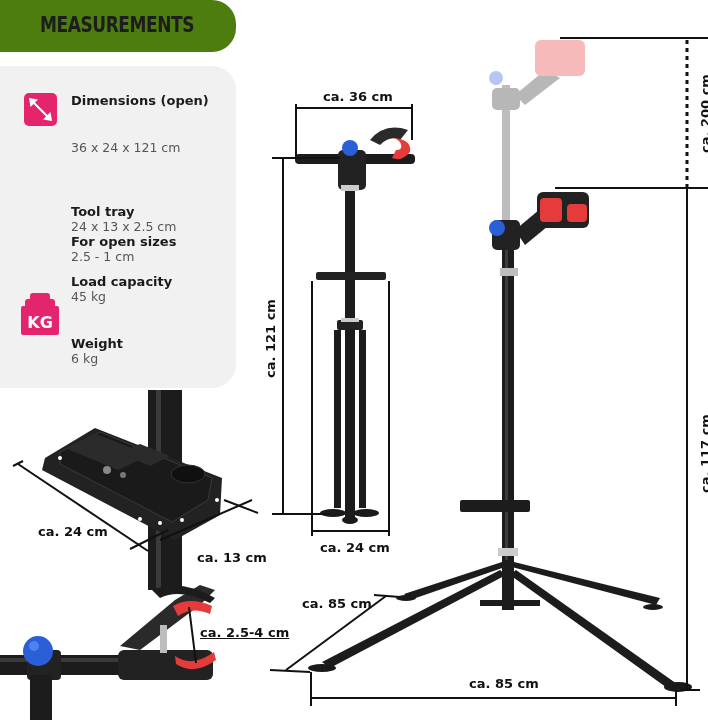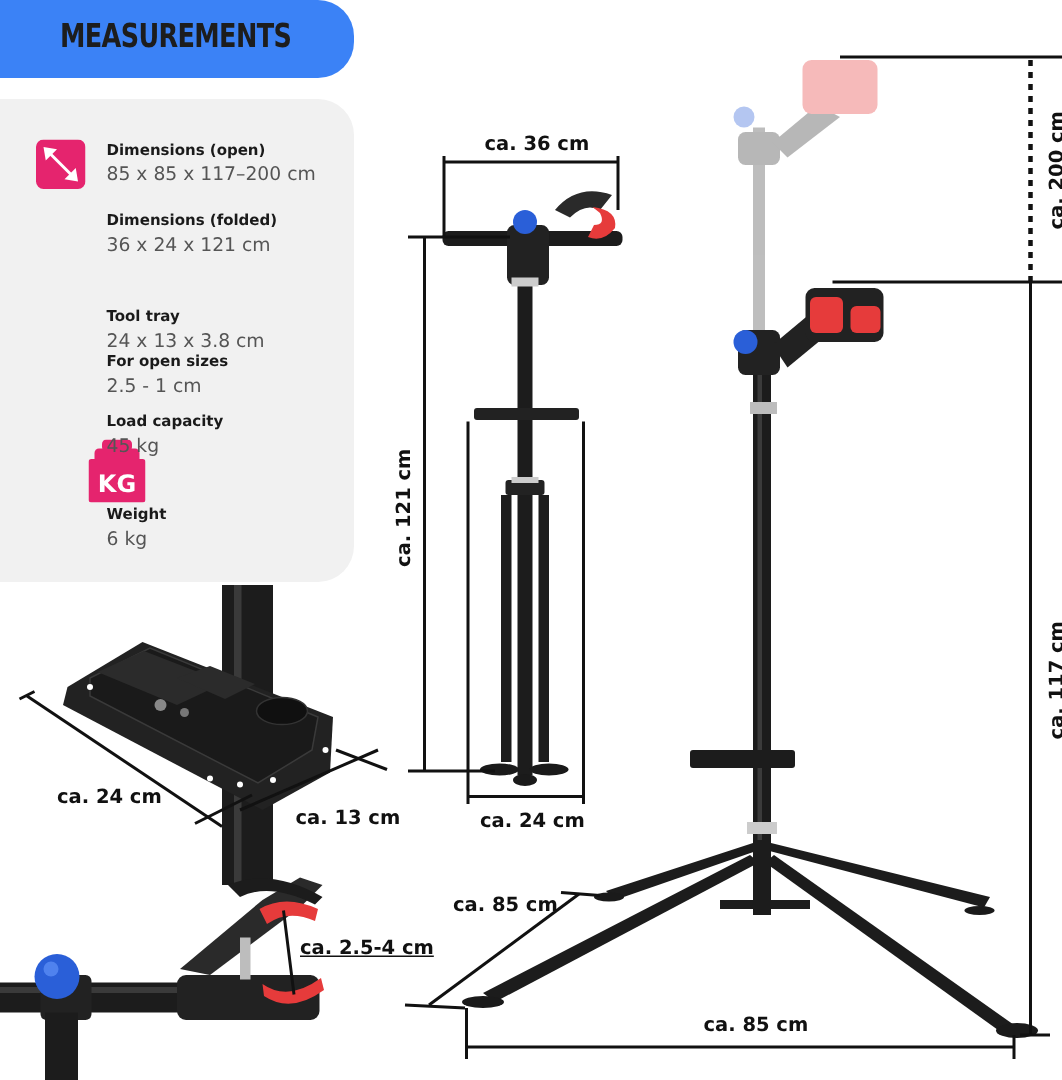--- a/index.html
+++ b/index.html
@@ -1,21 +1,21 @@
 <!DOCTYPE html>
 <html><head>
 <meta charset="utf-8">
 <style>
   html,body{margin:0;padding:0;background:#fff;}
   body{width:708px;height:720px;position:relative;overflow:hidden;font-family:"DejaVu Sans","Liberation Sans",sans-serif;color:#1a1a1a;}
-  .title-pill{position:absolute;left:0;top:0;width:236px;height:52px;background:#3b82f6;border-radius:0 24px 24px 0;}
+  .title-pill{position:absolute;left:0;top:0;width:236px;height:52px;background:#4d7c0f;border-radius:0 24px 24px 0;}
   .title-pill span{position:absolute;left:40px;top:12px;font-family:"DejaVu Sans Condensed","DejaVu Sans",sans-serif;font-weight:900;font-size:22px;letter-spacing:-0.5px;color:#1d1d1d;transform:scaleX(0.86);transform-origin:left center;}
   .spec-panel{position:absolute;left:0;top:66px;width:236px;height:322px;background:#f1f1f1;border-radius:0 24px 24px 0;}
   .spec{position:absolute;left:71px;}
-  .spec .lbl{font-weight:bold;font-size:10px;color:#1a1a1a;line-height:15px;white-space:nowrap;}
+  .spec .lbl{font-weight:bold;font-size:13px;color:#1a1a1a;line-height:15px;white-space:nowrap;}
   .spec .val{font-size:12.5px;color:#555;line-height:16px;white-space:nowrap;}
   .icon-box{position:absolute;}
   svg{display:block;}
   .dim-text{position:absolute;font-weight:bold;font-size:13px;color:#111;white-space:nowrap;}
   .vtext{transform:rotate(-90deg);transform-origin:center center;}
   .layer{position:absolute;left:0;top:0;}
 </style>
 </head>
 <body>
 
@@ -27,40 +27,38 @@
 
 <div class="icon-box" style="left:24px;top:93px;">
   <svg width="33" height="33" viewBox="0 0 33 33">
     <rect x="0" y="0" width="33" height="33" rx="5" fill="#e5246e"></rect>
     <line x1="9" y1="9" x2="24" y2="24" stroke="#fff" stroke-width="2"></line>
     <polygon points="5,5 14,6.5 6.5,14" fill="#fff"></polygon>
     <polygon points="28,28 19,26.5 26.5,19" fill="#fff"></polygon>
   </svg>
 </div>
 
-<div class="icon-box" style="left:21px;top:293px;margin-left:38px;">
+<div class="icon-box" style="left:21px;top:293px;">
   <svg width="38" height="42" viewBox="0 0 38 42">
     <rect x="9" y="0" width="20" height="8" rx="3" fill="#e5246e"></rect>
     <rect x="4" y="6" width="30" height="10" rx="3" fill="#e5246e"></rect>
     <rect x="0" y="13" width="38" height="29" rx="2" fill="#e5246e"></rect>
     <text x="19" y="35" text-anchor="middle" font-family="DejaVu Sans, sans-serif" font-weight="bold" font-size="16" fill="#fff">KG</text>
   </svg>
 </div>
 
 <div class="spec" style="top:93px;">
   <div class="lbl">Dimensions (open)</div>
-  <div class="val">85 x 85 x 117–200 cm</div>
 </div>
 <div class="spec" style="top:140px;">
-  <div class="lbl">Dimensions (folded)</div>
   <div class="val">36 x 24 x 121 cm</div>
 </div>
 <div class="spec" style="top:204px;">
   <div class="lbl">Tool tray</div>
-  <div class="val">24 x 13 x 3.8 cm</div>
+  <div class="val">24 x 13 x 2.5 cm</div>
 </div>
 <div class="spec" style="top:234px;">
   <div class="lbl">For open sizes</div>
   <div class="val">2.5 - 1 cm</div>
 </div>
 <div class="spec" style="top:274px;">
   <div class="lbl">Load capacity</div>
   <div class="val">45 kg</div>
 </div>
 <div class="spec" style="top:336px;">
@@ -186,18 +184,18 @@
     <line x1="286" y1="670" x2="386" y2="596" stroke="#111" stroke-width="2"></line>
     <line x1="270" y1="670" x2="310" y2="672" stroke="#111" stroke-width="2"></line>
     <line x1="374" y1="595" x2="400" y2="597" stroke="#111" stroke-width="2"></line>
   </g>
 </svg>
 
 <div class="dim-text" style="left:323px;top:89px;">ca. 36 cm</div>
 <div class="dim-text vtext" style="left:229px;top:331px;width:82px;text-align:center;">ca. 121 cm</div>
 <div class="dim-text" style="left:320px;top:540px;">ca. 24 cm</div>
 <div class="dim-text" style="left:38px;top:524px;">ca. 24 cm</div>
-<div class="dim-text" style="left:197px;top:538px;text-align:center;">ca. 13 cm</div>
+<div class="dim-text" style="left:197px;top:550px;text-align:center;">ca. 13 cm</div>
 <div class="dim-text" style="left:200px;top:625px;text-decoration:underline;">ca. 2.5-4 cm</div>
 <div class="dim-text vtext" style="left:660px;top:106px;width:90px;text-align:center;">ca. 200 cm</div>
 <div class="dim-text vtext" style="left:660px;top:446px;width:90px;text-align:center;">ca. 117 cm</div>
 <div class="dim-text" style="left:302px;top:596px;">ca. 85 cm</div>
 <div class="dim-text" style="left:469px;top:676px;">ca. 85 cm</div>
 
 </body></html>

